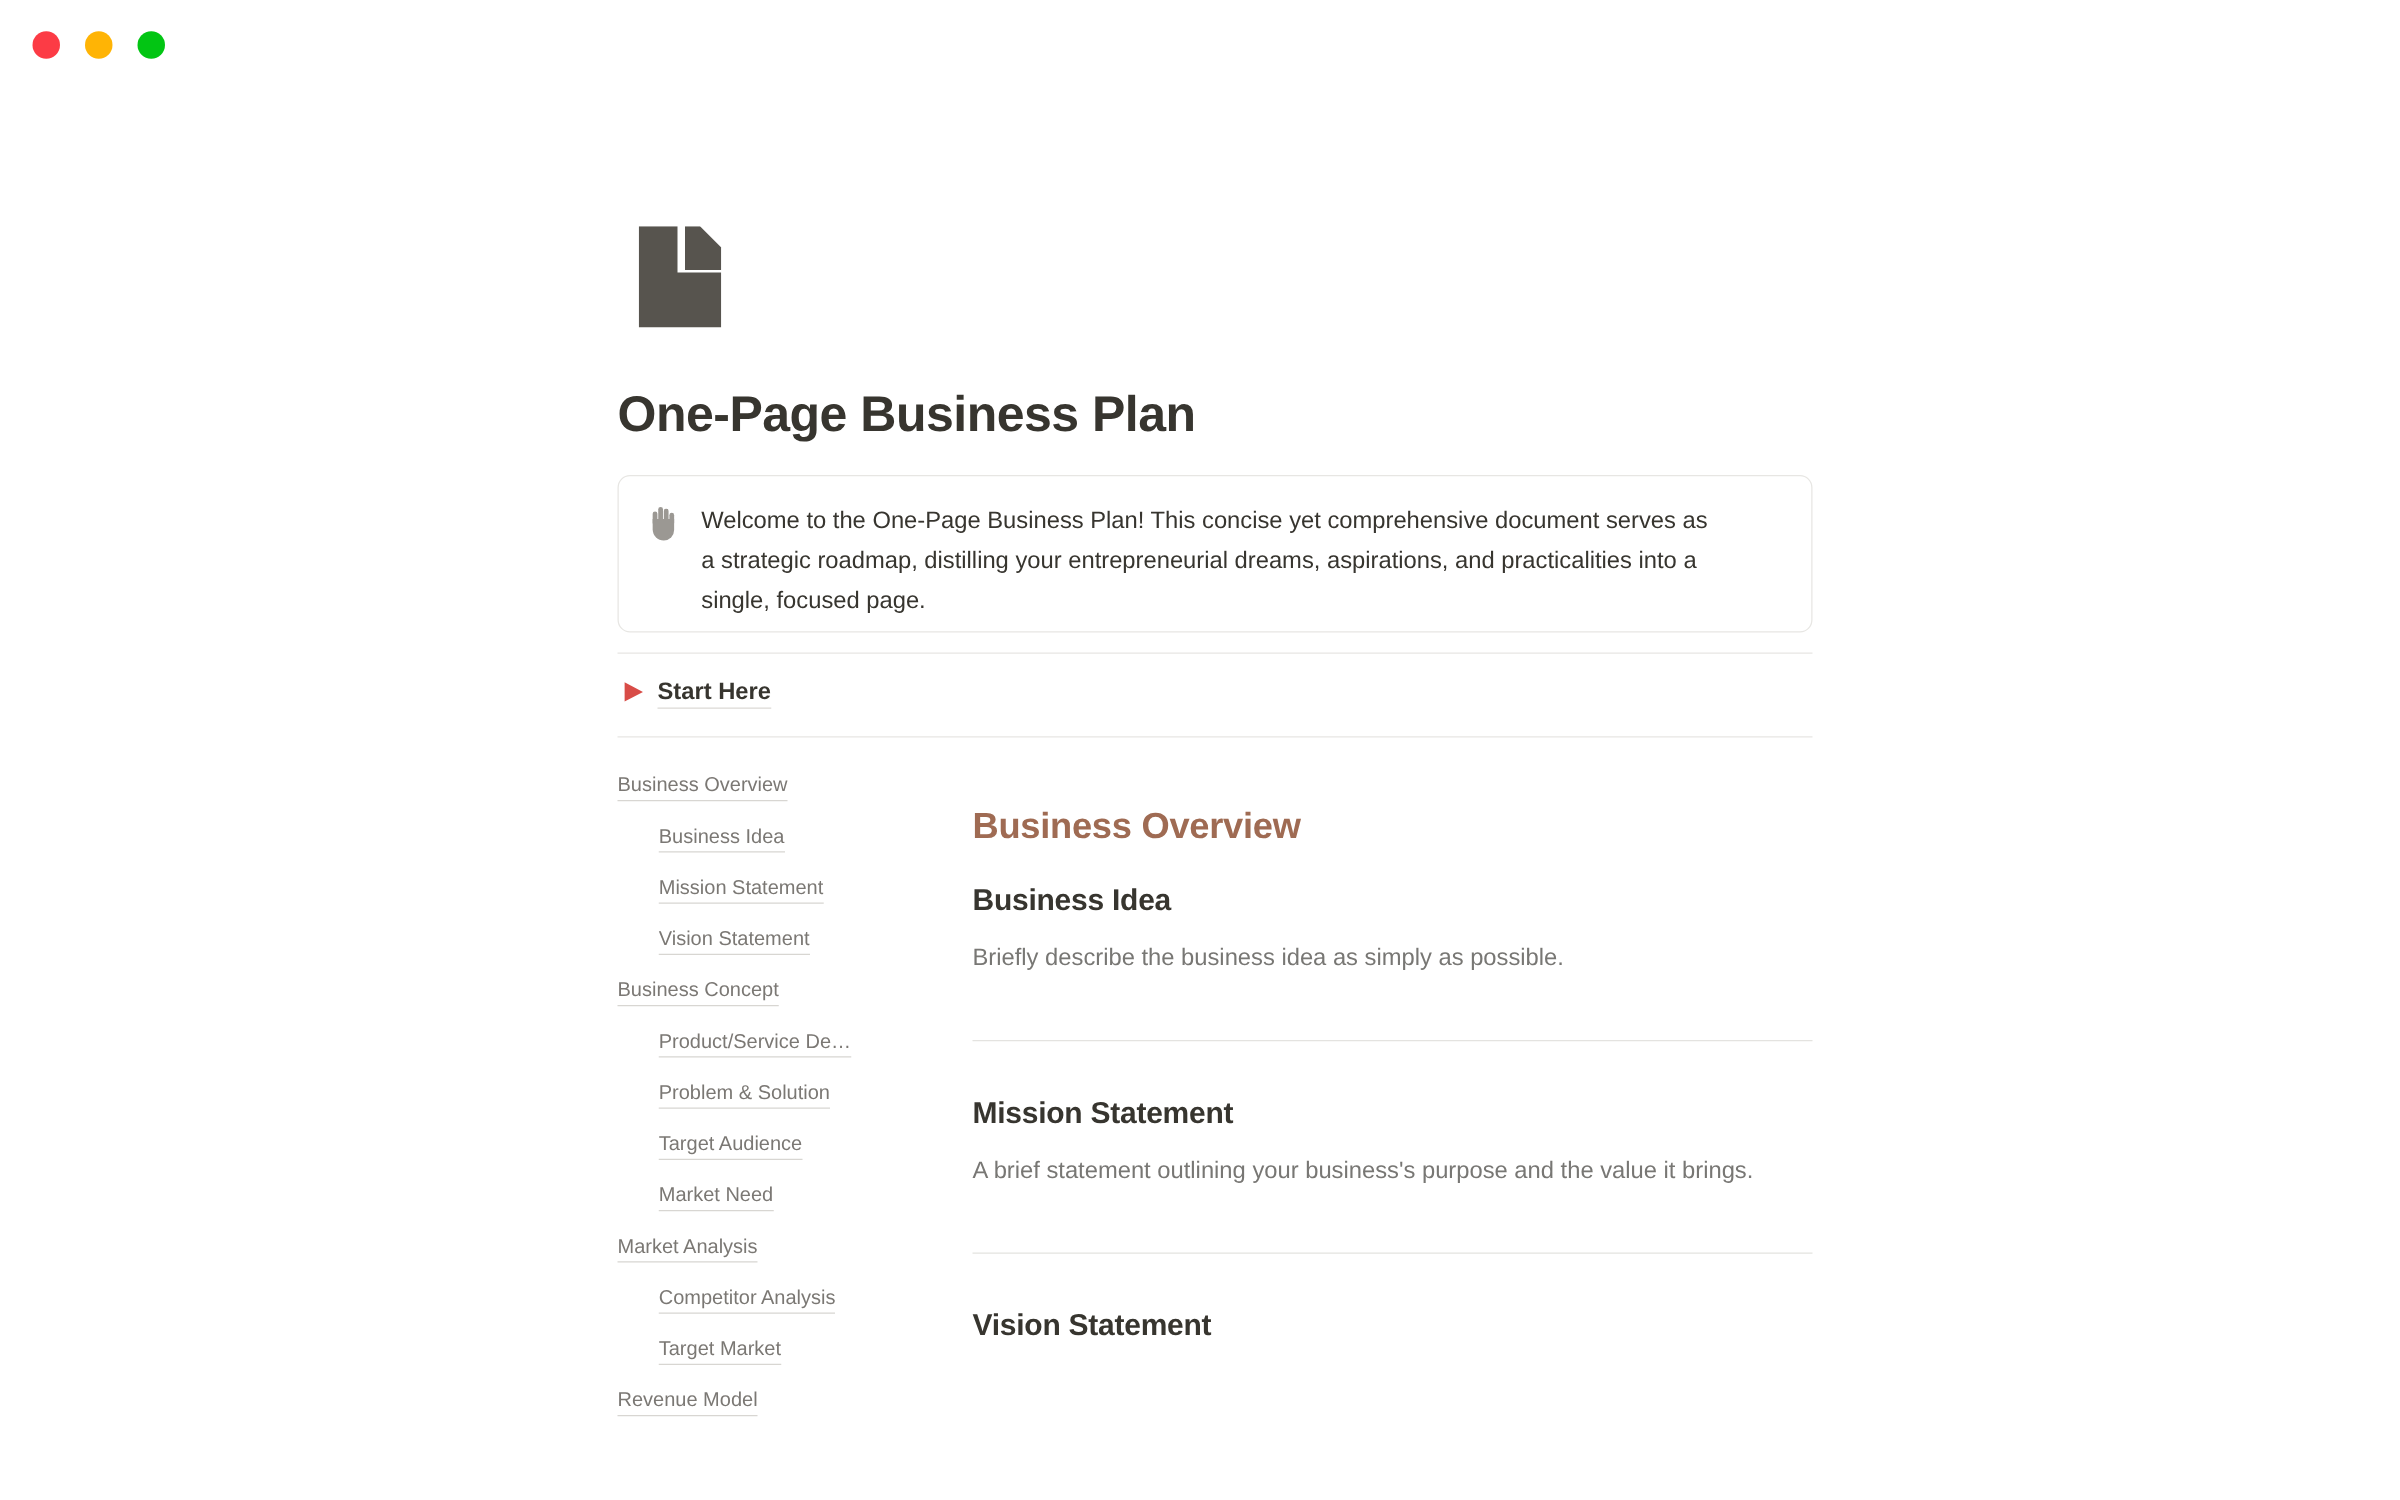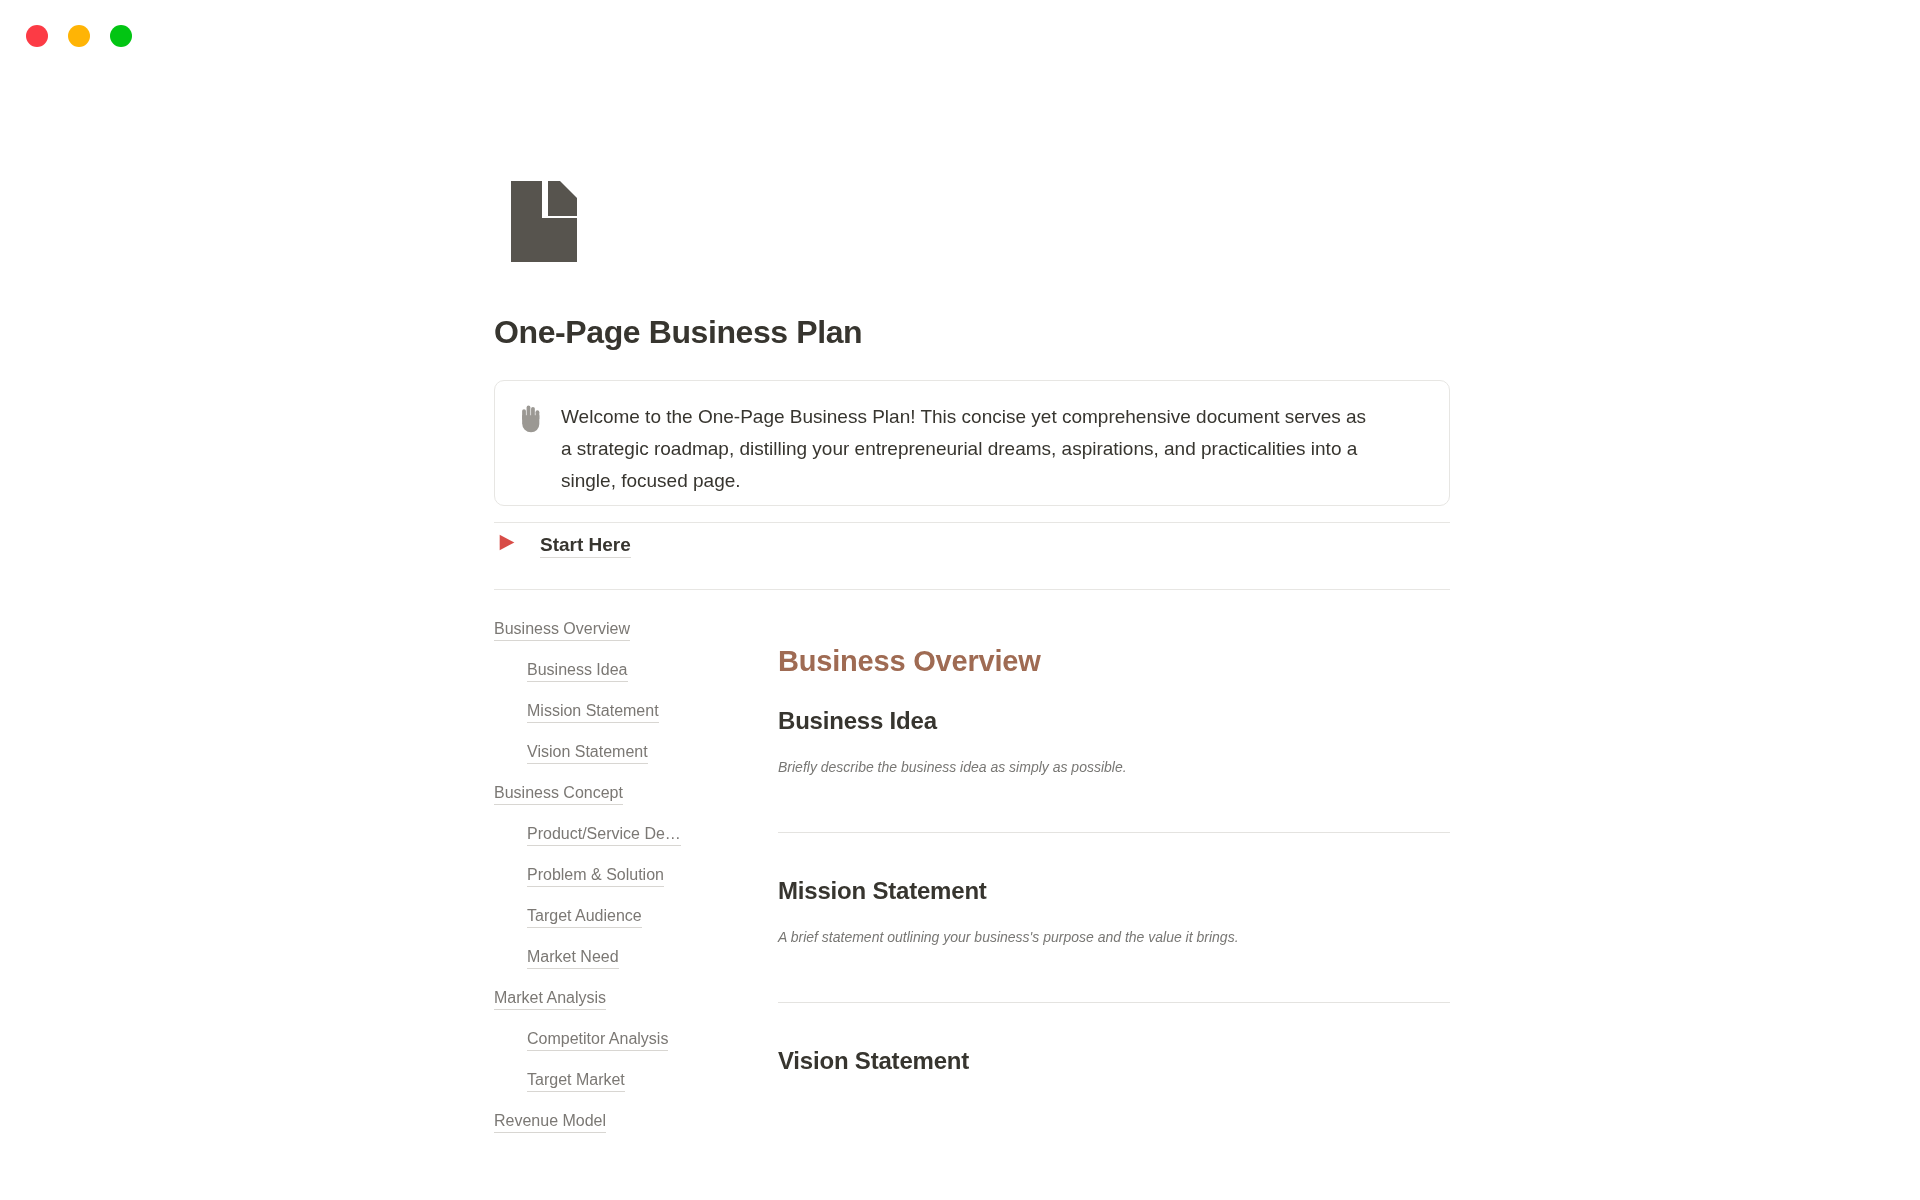--- a/index.html
+++ b/index.html
@@ -22,39 +22,39 @@
   .dot.red{background:var(--traffic-red);}
   .dot.yellow{background:var(--traffic-yellow);}
   .dot.green{background:var(--traffic-green);}
 
   .page{position:absolute;left:494px;top:0;width:956px;}
 
   .page-icon{margin:181px 0 0 17px;width:66px;height:81px;}
   .page-icon svg{display:block;width:100%;height:100%;}
 
   .title{
-    margin:44px 0 0 0;font-size:32px;line-height:52px;font-weight:700;
+    margin:44px 0 0 0;font-size:40px;line-height:52px;font-weight:700;
     letter-spacing:-0.4px;color:#37352F;
   }
 
   .callout{
     margin-top:22px;border:1px solid #E7E6E3;border-radius:10px;
     padding:20px 40px 8px 24px;display:flex;gap:17px;align-items:flex-start;
     background:#ffffff;
   }
   .callout-icon{flex:0 0 auto;width:25px;height:29px;margin-top:3px;}
   .callout-icon svg{display:block;width:100%;height:100%;}
   .callout-text{font-size:19px;line-height:32px;max-width:810px;color:#37352F;}
 
   .divider{height:1px;background:#E7E6E3;}
   .divider.top{margin-top:16px;}
   .divider.mid{margin-top:6px;}
 
   .links{padding:9px 0 8px;}
-  .link-row{display:flex;align-items:flex-start;gap:22px;height:43px;}
+  .link-row{display:flex;align-items:center;gap:8px;height:43px;}
   .link-icon{width:24px;display:flex;justify-content:center;}
   .link-icon svg{display:block;}
   .link-label{
     font-size:19px;font-weight:700;color:#37352F;line-height:25px;
     border-bottom:1px solid #DBD9D5;cursor:pointer;
   }
 
   .columns{display:flex;margin-top:28px;}
   .toc{width:284px;flex:0 0 284px;}
   .toc-row{height:41px;}
@@ -65,21 +65,21 @@
   }
 
   .main{flex:1;min-width:0;}
   .section-heading{
     margin:24px 0 0 0;font-size:29px;line-height:38px;font-weight:700;
     color:var(--accent-brown);letter-spacing:-0.2px;
   }
   .sub-title{margin:0;font-size:24px;line-height:32px;font-weight:700;color:#37352F;letter-spacing:-0.2px;}
   .subsection.first .sub-title{margin-top:25px;}
   .subsection.after .sub-title{margin-top:42px;}
-  .sub-desc{margin:13px 0 0 0;font-size:14px;line-height:34px;color:#787774;max-width:680px;font-style:italic;}
+  .sub-desc{margin:13px 0 0 0;font-size:19px;line-height:34px;color:#787774;max-width:680px;}
   .sub-divider{height:1px;background:#E4E3E0;margin-top:48px;}
 </style>
 </head>
 <body>
 
 <div class="traffic">
   <span class="dot red"></span>
   <span class="dot yellow"></span>
   <span class="dot green"></span>
 </div>

